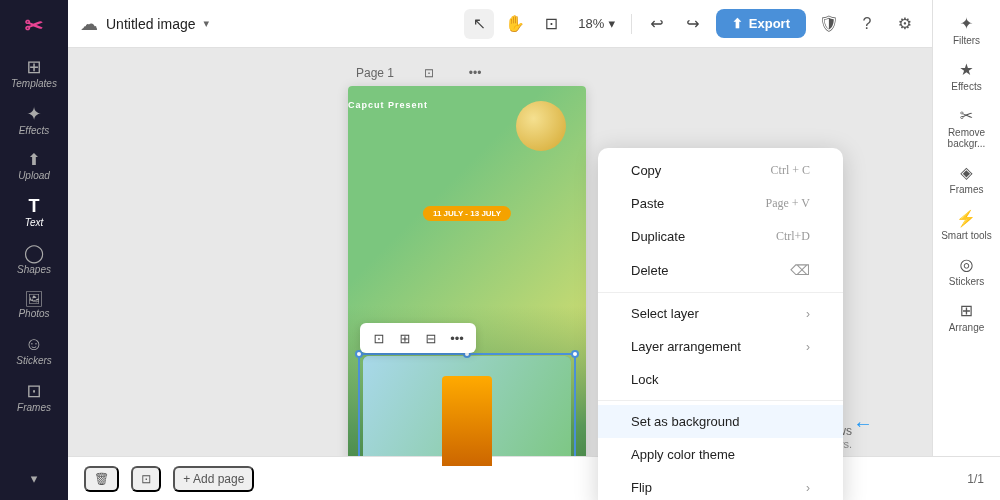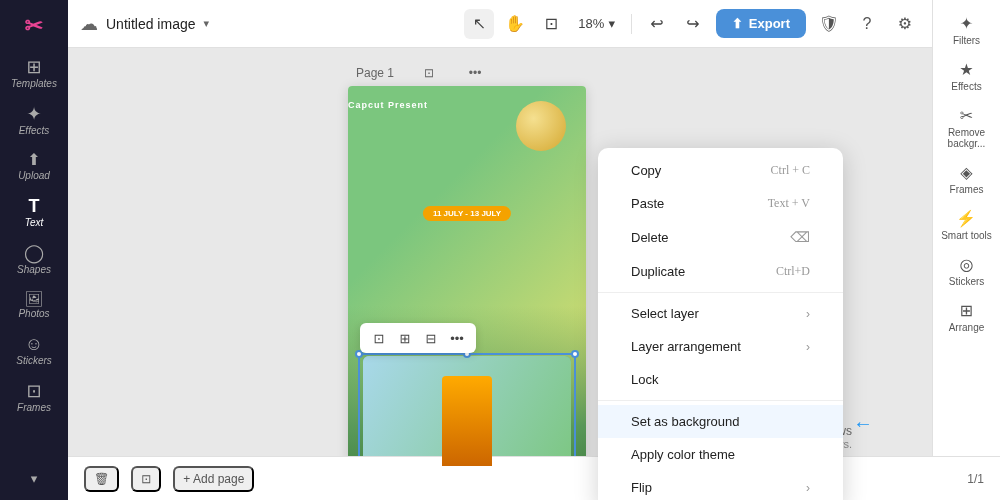--- a/index.html
+++ b/index.html
@@ -529,29 +529,29 @@
       </div>
     </div>
 
     <div class="context-menu">
       <div class="menu-item">
         <span>Copy</span>
         <span class="shortcut">Ctrl + C</span>
       </div>
       <div class="menu-item">
         <span>Paste</span>
-        <span class="shortcut">Text + V</span>
+        <span class="shortcut">Page + V</span>
+      </div>
+      <div class="menu-item">
+        <span>Duplicate</span>
+        <span class="shortcut">Ctrl+D</span>
       </div>
       <div class="menu-item">
         <span>Delete</span>
         <span class="shortcut" style="font-size:14px;">⌫</span>
-      </div>
-      <div class="menu-item">
-        <span>Duplicate</span>
-        <span class="shortcut">Ctrl+D</span>
       </div>
       <div class="menu-divider"></div>
       <div class="menu-item">
         <span>Select layer</span>
         <span class="arrow">›</span>
       </div>
       <div class="menu-item">
         <span>Layer arrangement</span>
         <span class="arrow">›</span>
       </div>

